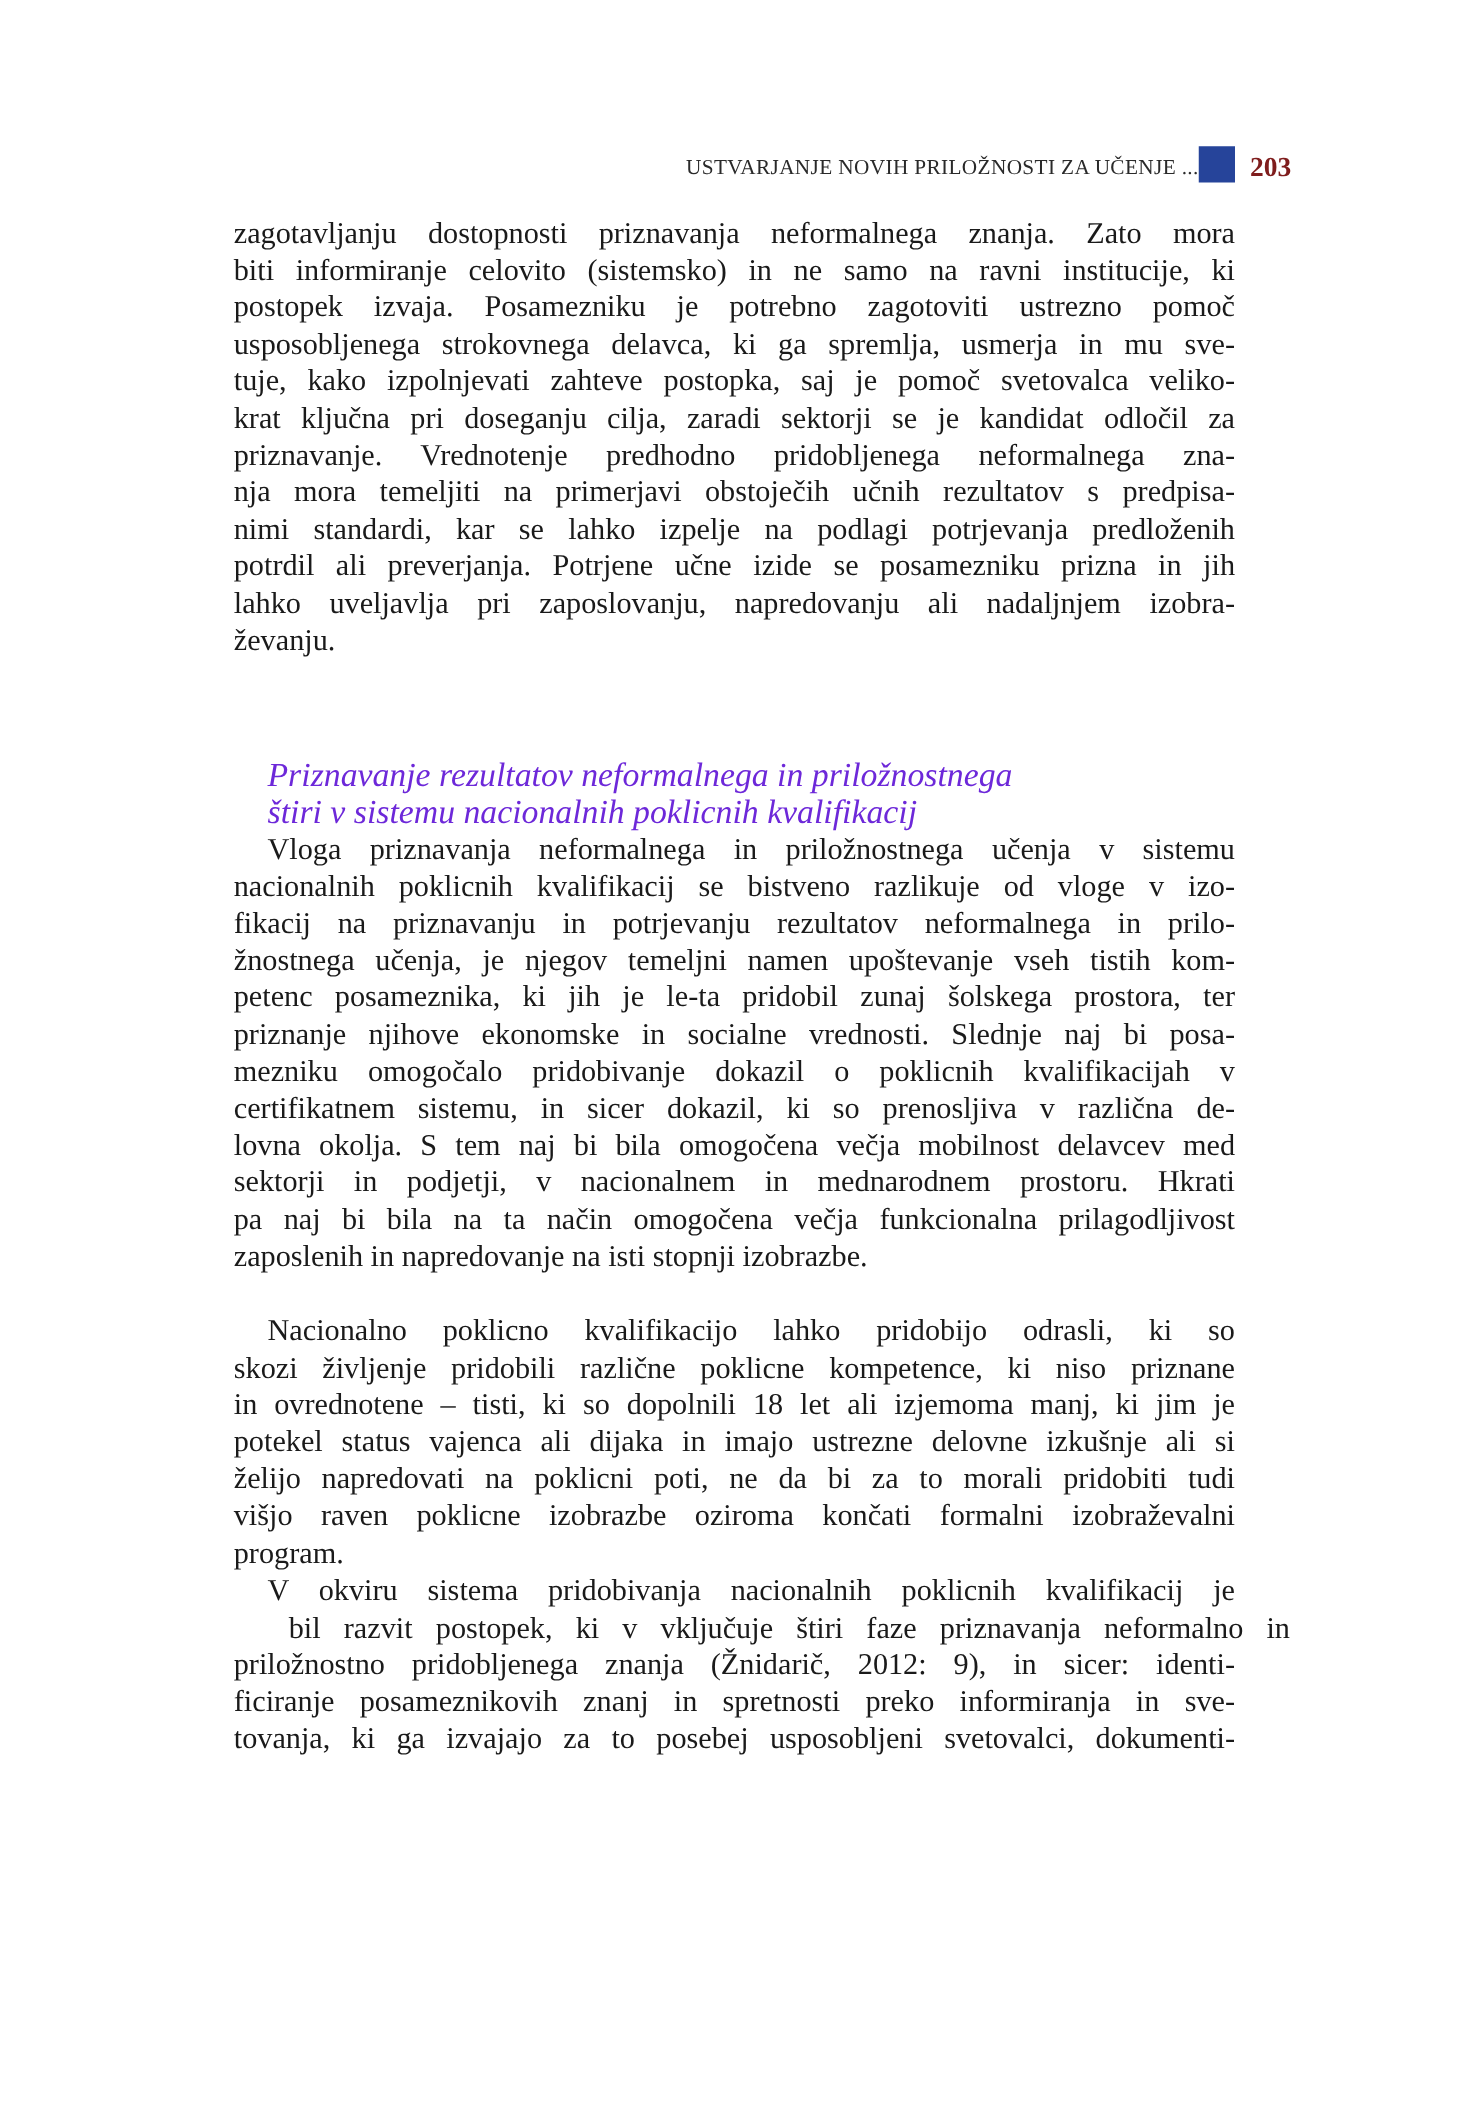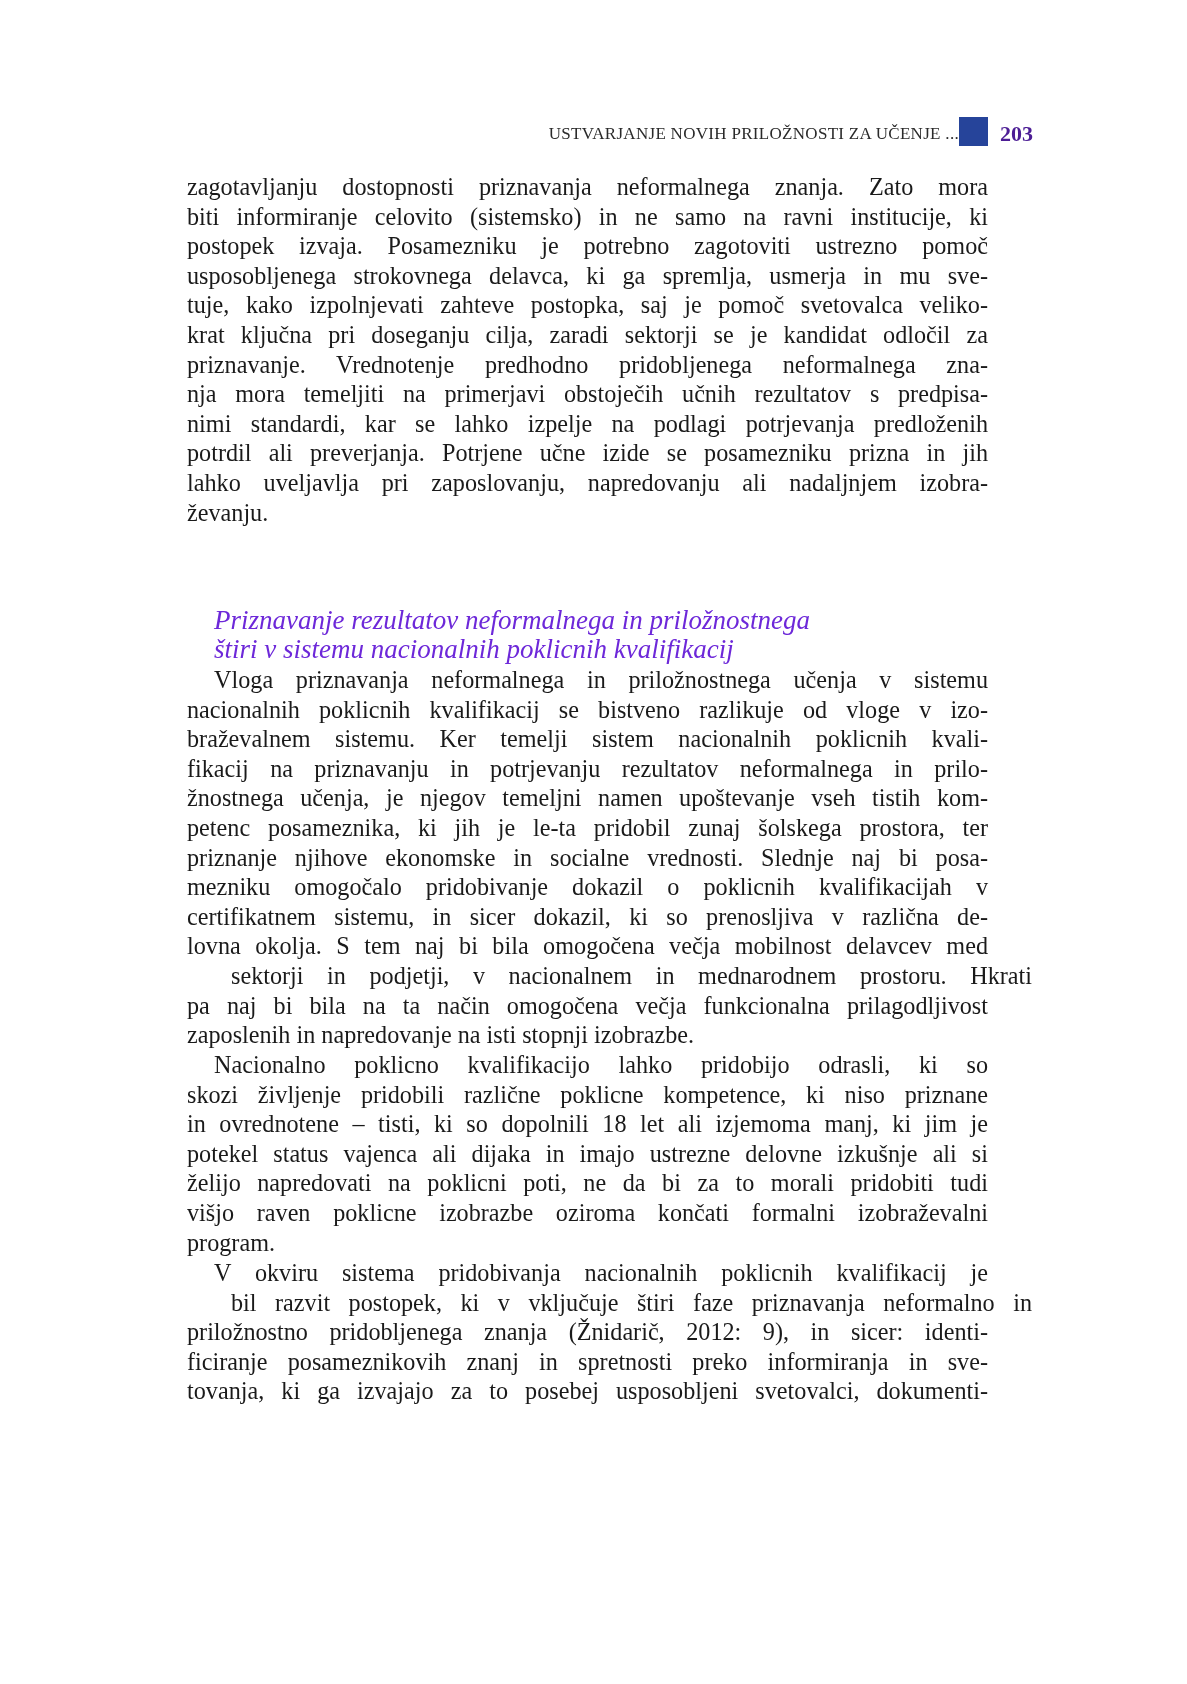--- a/index.html
+++ b/index.html
@@ -34,21 +34,21 @@
     .header-square {
       width: 29px;
       height: 29px;
       background: #26449a;
       margin-right: 12px;
       margin-top: -6px;
     }
     .page-number {
       font-size: 22px;
       font-weight: bold;
-      color: #4c1d95;
+      color: #7f1d1d;
       width: 40px;
       text-align: left;
     }
     .text-block {
       position: absolute;
       left: 187px;
       width: 801px;
     }
     .line {
       font-size: 24.2px;
@@ -141,23 +141,20 @@
   </div>
 
 <div class="text-block" id="p2" style="top:665px;">
     <div class="line indent">
       <span class="line-inner" style="text-align-last: justify;">Vloga priznavanja neformalnega in priložnostnega učenja v sistemu</span>
     </div>
     <div class="line">
       <span class="line-inner" style="text-align-last: justify;">nacionalnih poklicnih kvalifikacij se bistveno razlikuje od vloge v izo-</span>
     </div>
     <div class="line">
-      <span class="line-inner" style="text-align-last: justify;">braževalnem sistemu. Ker temelji sistem nacionalnih poklicnih kvali-</span>
-    </div>
-    <div class="line">
       <span class="line-inner" style="text-align-last: justify;">fikacij na priznavanju in potrjevanju rezultatov neformalnega in prilo-</span>
     </div>
     <div class="line">
       <span class="line-inner" style="text-align-last: justify;">žnostnega učenja, je njegov temeljni namen upoštevanje vseh tistih kom-</span>
     </div>
     <div class="line">
       <span class="line-inner" style="text-align-last: justify;">petenc posameznika, ki jih je le-ta pridobil zunaj šolskega prostora, ter</span>
     </div>
     <div class="line">
       <span class="line-inner" style="text-align-last: justify;">priznanje njihove ekonomske in socialne vrednosti. Slednje naj bi posa-</span>
@@ -165,21 +162,21 @@
     <div class="line">
       <span class="line-inner" style="text-align-last: justify;">mezniku omogočalo pridobivanje dokazil o poklicnih kvalifikacijah v</span>
     </div>
     <div class="line">
       <span class="line-inner" style="text-align-last: justify;">certifikatnem sistemu, in sicer dokazil, ki so prenosljiva v različna de-</span>
     </div>
     <div class="line">
       <span class="line-inner" style="text-align-last: justify;">lovna okolja. S tem naj bi bila omogočena večja mobilnost delavcev med</span>
     </div>
     <div class="line">
-      <span class="line-inner" style="text-align-last: justify; margin-left: 44px;">sektorji in podjetji, v nacionalnem in mednarodnem prostoru. Hkrati</span>
+      <span class="line-inner" style="text-align-last: justify;">sektorji in podjetji, v nacionalnem in mednarodnem prostoru. Hkrati</span>
     </div>
     <div class="line">
       <span class="line-inner" style="text-align-last: justify;">pa naj bi bila na ta način omogočena večja funkcionalna prilagodljivost</span>
     </div>
     <div class="line last">
       <span class="line-inner" style="text-align-last: left;">zaposlenih in napredovanje na isti stopnji izobrazbe.</span>
     </div>
   </div>
 
 <div class="text-block" id="p3" style="top:1050px;">

